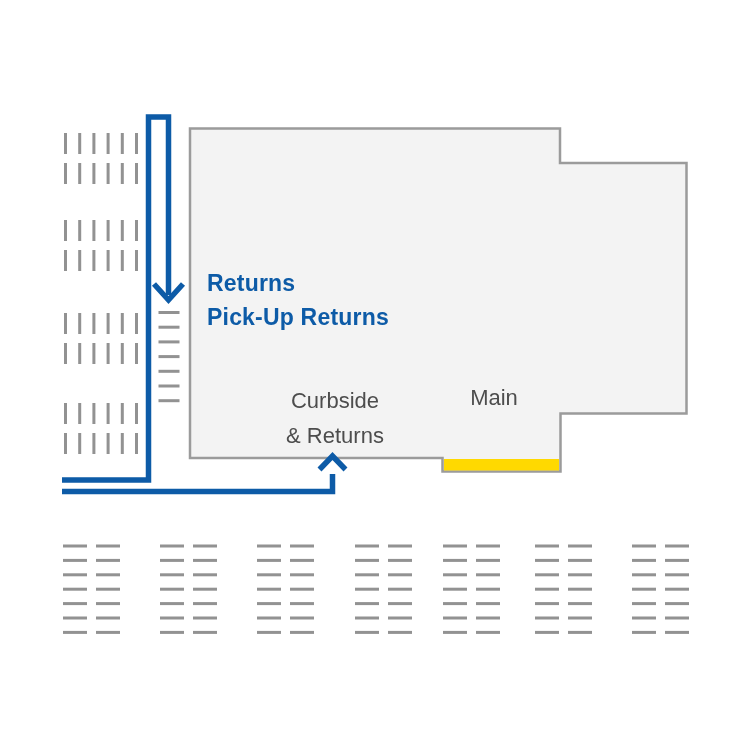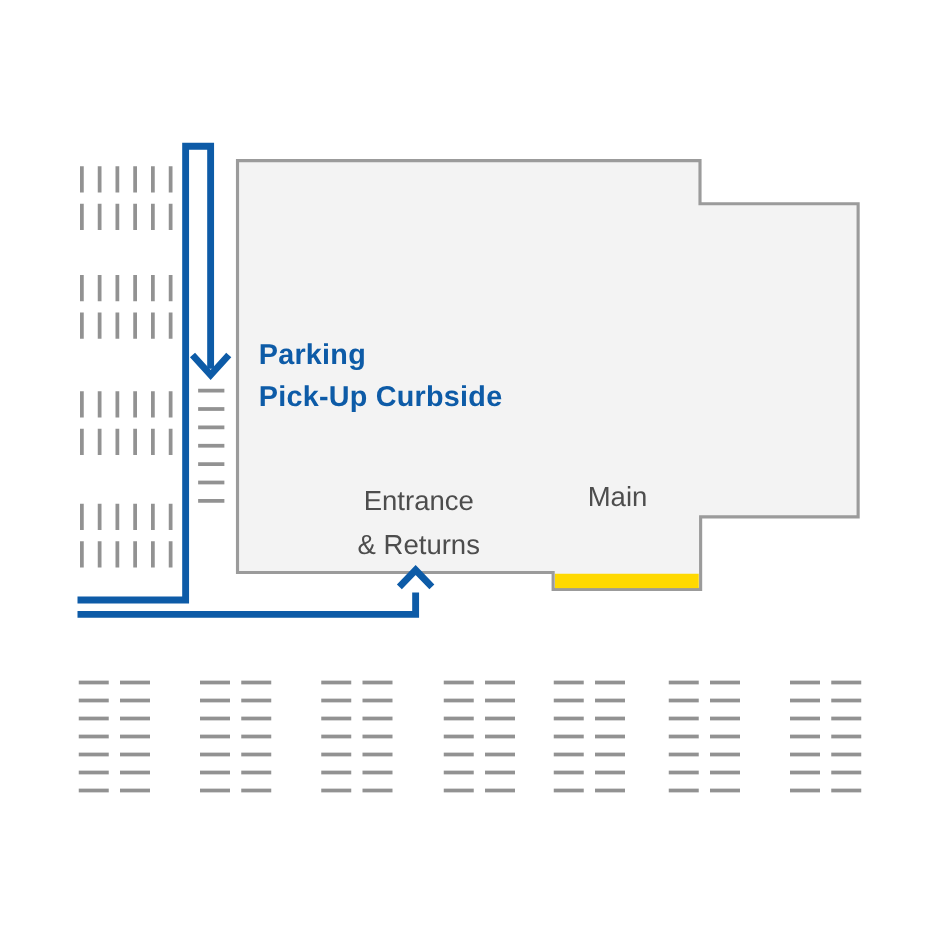--- a/index.html
+++ b/index.html
@@ -202,26 +202,26 @@
         <rect x="632" y="602.1" width="24" height="3"></rect>
         <rect x="665" y="602.1" width="24" height="3"></rect>
         <rect x="632" y="616.5" width="24" height="3"></rect>
         <rect x="665" y="616.5" width="24" height="3"></rect>
         <rect x="632" y="630.9" width="24" height="3"></rect>
         <rect x="665" y="630.9" width="24" height="3"></rect>
       </g>
   </svg>
 
   <div class="label label-blue" style="left:207px;top:266px">
-    <div>Parking</div>
-    <div>Pick-Up Curbside</div>
+    <div>Returns</div>
+    <div>Pick-Up Returns</div>
   </div>
 
   <div class="label label-gray" style="left:335px;top:383px">
-    <div>Entrance</div>
+    <div>Curbside</div>
     <div>&amp; Returns</div>
   </div>
 
   <div class="label label-gray" style="left:494px;top:380px">
     <div>Main</div>
   </div>
 
 
 </div>
 

